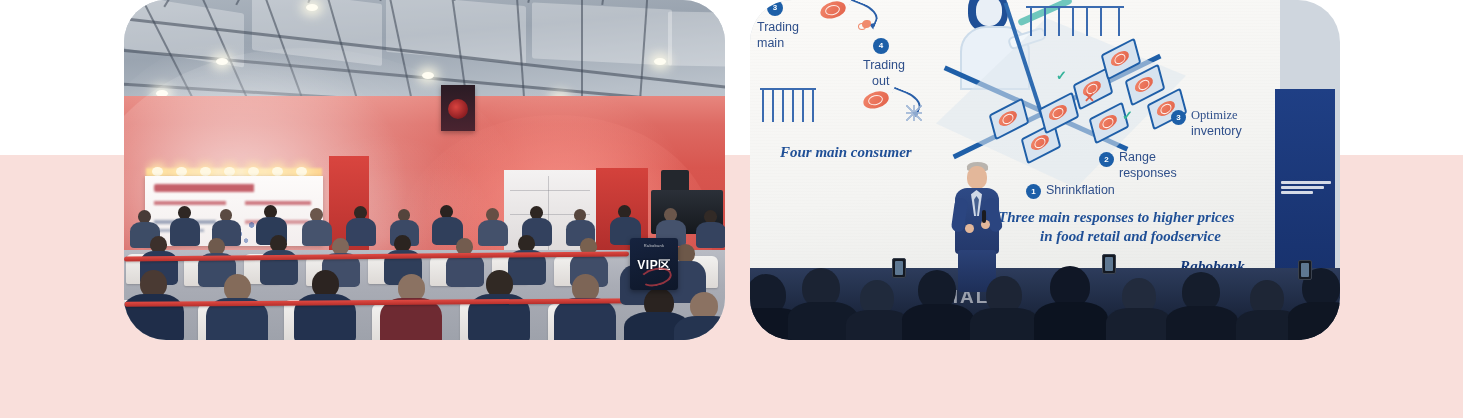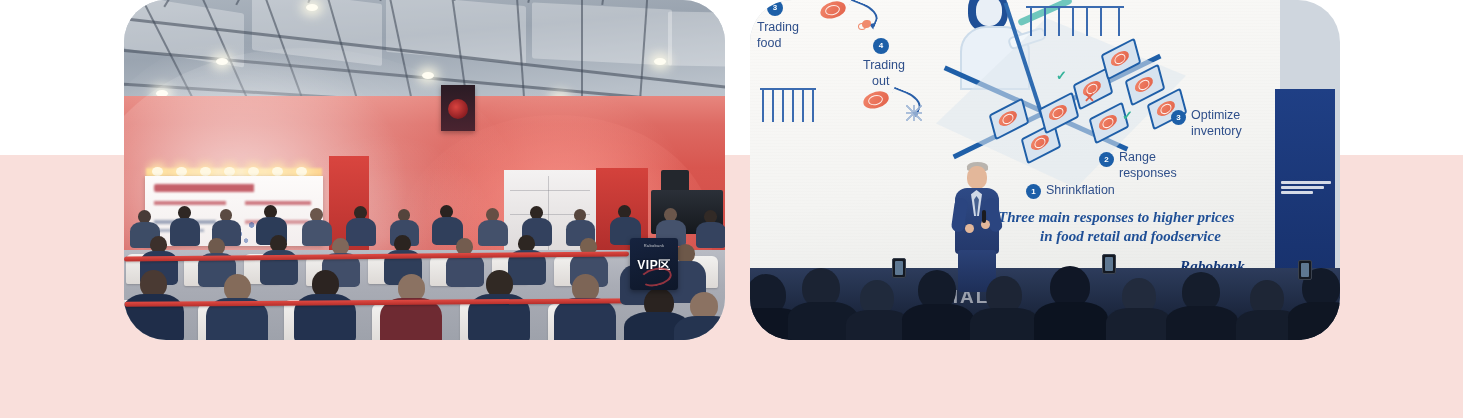--- a/index.html
+++ b/index.html
@@ -417,21 +417,21 @@
     </div>
   </div>
 
   <div class="photo" id="photo-right">
 
     <div class="slide-bg">
       <div class="slide-noise"></div>
 
       <div class="sl-num" style="left:17px;top:0px;width:16px;height:16px;">3</div>
       <div class="sl-label" style="left:7px;top:20px;">Trading</div>
-      <div class="sl-label" style="left:7px;top:36px;">food</div>
+      <div class="sl-label" style="left:7px;top:36px;">main</div>
 
       <div class="steak" style="left:70px;top:2px;"></div>
       <div class="arrow-c" style="left:97px;top:4px;"></div>
       <div class="drum" style="left:108px;top:20px;">
         <div class="d1"></div>
           <div class="d2"></div>
       </div>
 
       <div class="sl-num" style="left:123px;top:38px;width:16px;height:16px;">4</div>
       <div class="sl-label" style="left:113px;top:58px;">Trading</div>
@@ -444,20 +444,21 @@
       <div class="fence" style="left:10px;top:88px;width:56px;height:34px;">
         <b></b>
         <i style="left:2px;"></i>
           <i style="left:12px;"></i>
           <i style="left:22px;"></i>
         <i style="left:32px;"></i>
           <i style="left:42px;"></i>
           <i style="left:52px;"></i>
       </div>
 
+      <div class="sl-head" style="left:30px;top:143px;">Four main consumer</div>
 
       <div class="illus-person" style="left:210px;top:-14px;">
         <div class="ip-hair" style="left:8px;top:0px;"></div>
         <div class="ip-face" style="left:16px;top:10px;"></div>
         <div class="ip-body" style="left:0px;top:40px;"></div>
         <div class="ip-arm" style="left:48px;top:46px;transform:rotate(-18deg);"></div>
         <div class="ip-stick" style="left:56px;top:22px;"></div>
       </div>
 
       <div class="iso-edge" style="left:192px;top:104px;width:230px;height:5px;transform:rotate(-26deg);"></div>
@@ -499,21 +500,21 @@
         </div>
       <div class="tray" style="left:398px;top:96px;">
         <div class="meat"></div>
         </div>
 
       <div class="tick" style="left:306px;top:68px;">✓</div>
       <div class="tick" style="left:372px;top:108px;">✓</div>
       <div class="cross" style="left:334px;top:90px;">✕</div>
 
       <div class="sl-num" style="left:421px;top:110px;width:15px;height:15px;">3</div>
-      <div class="sl-label" style="left:441px;top:108px;">Optimize</div>
+      <div class="sl-label" style="left:441px;top:108px;font-family:Liberation Serif, serif;">Optimize</div>
       <div class="sl-label" style="left:441px;top:124px;">inventory</div>
 
       <div class="sl-num" style="left:349px;top:152px;width:15px;height:15px;">2</div>
       <div class="sl-label" style="left:369px;top:150px;">Range</div>
       <div class="sl-label" style="left:369px;top:166px;">responses</div>
 
       <div class="sl-num" style="left:276px;top:184px;width:15px;height:15px;">1</div>
       <div class="sl-label" style="left:296px;top:183px;">Shrinkflation</div>
 
       <div class="sl-head" style="left:248px;top:208px;">Three main responses to higher prices</div>

